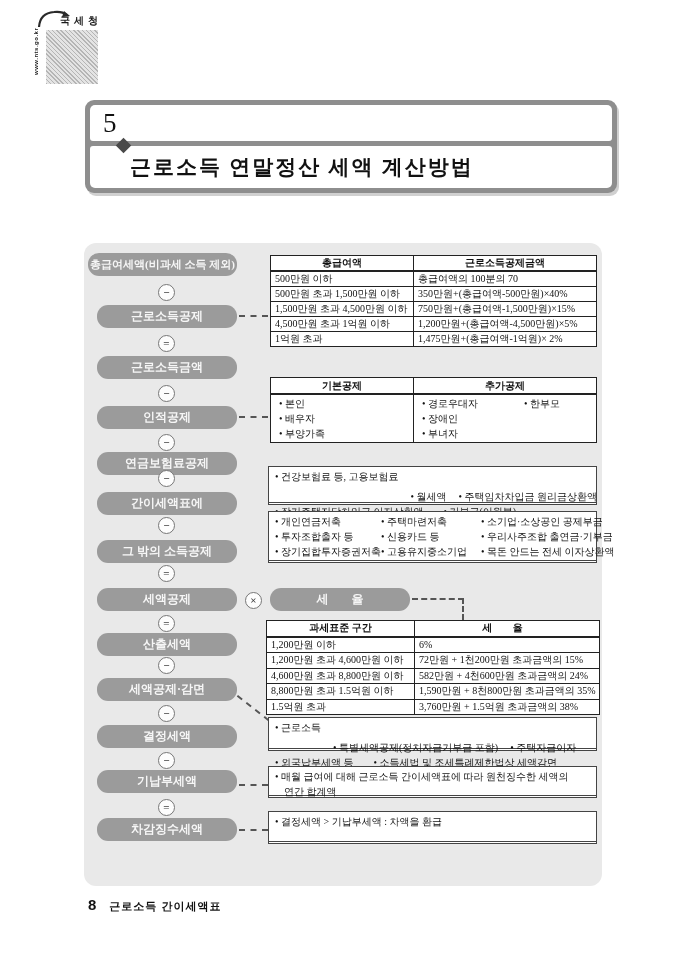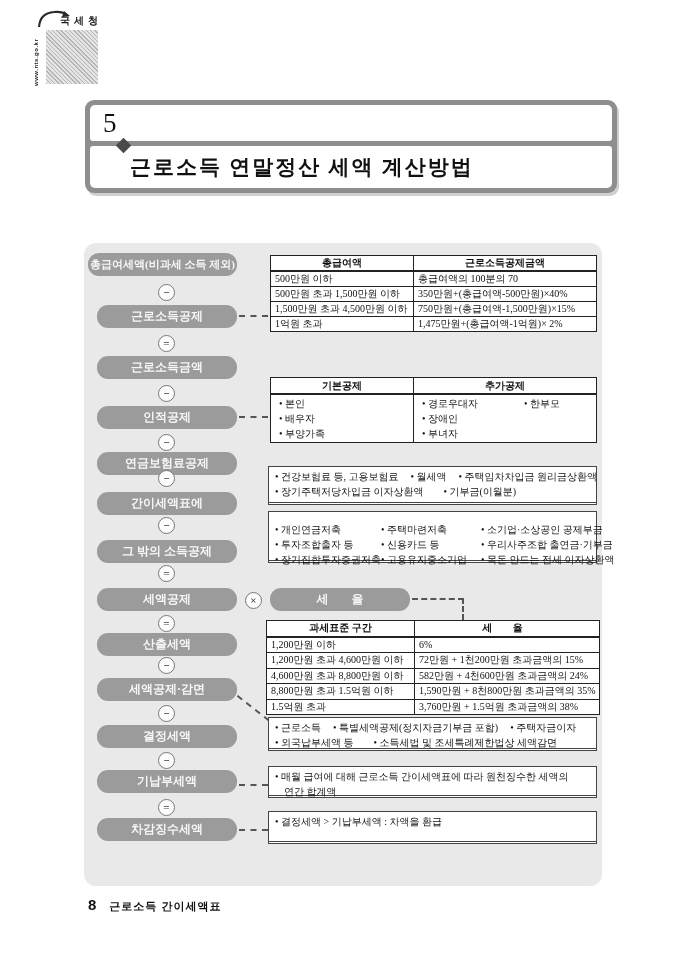--- a/index.html
+++ b/index.html
@@ -1,20 +1,20 @@
 <!DOCTYPE html>
 <html><head>
 <meta charset="utf-8">
 <style>
   html,body{margin:0;padding:0;background:#fff;}
   .page{position:relative;width:680px;height:962px;background:#fff;overflow:hidden;
         font-family:"Liberation Serif","DejaVu Serif",serif;color:#111;}
 
   
-  .logo{position:absolute;left:28px;top:6px;width:84px;height:84px;}
+  .logo{position:absolute;left:28px;top:6px;width:84px;height:84px;text-align:right;}
   .logo .agency{position:absolute;left:32px;top:8px;font-size:10px;font-weight:bold;letter-spacing:4px;
         font-family:"Liberation Sans","DejaVu Sans",sans-serif;color:#1a1a1a;}
   .logo .noise{position:absolute;left:18px;top:24px;width:52px;height:54px;
         background:repeating-linear-gradient(45deg,#b5b5b5 0 1px,#e4e4e4 1px 3px),
                    repeating-linear-gradient(-45deg,rgba(150,150,150,.55) 0 1px,rgba(235,235,235,.55) 1px 2px);}
   .logo .vurl{position:absolute;left:5px;top:22px;height:58px;writing-mode:vertical-rl;transform:rotate(180deg);
         font-size:6px;font-weight:bold;letter-spacing:.5px;color:#222;
         font-family:"Liberation Sans","DejaVu Sans",sans-serif;}
   .logo svg{position:absolute;left:8px;top:2px;}
 
@@ -56,22 +56,22 @@
   .t3{left:182px;top:377px;width:334px;}
   .t3 th,.t3 td{height:14.5px;}
   .t3 .c1{width:139px;}
   .t3 .rh{letter-spacing:9px;}
 
   
   .bbox{position:absolute;left:184px;width:329px;background:#fff;border:1px solid #444;
         border-bottom:3px double #444;box-sizing:border-box;font-size:10px;padding:2px 6px;}
   .bline{display:flex;line-height:15px;white-space:nowrap;}
   .bi::before{content:"• ";}
-  .ml12{margin-left:12px;} .ml20{margin-left:20px;}
-  .bgrid{display:grid;grid-template-columns:106px 100px auto;line-height:15px;white-space:nowrap;margin-top:8px;}
+  .ml12{margin-left:12px;margin-top:20px;} .ml20{margin-left:20px;}
+  .bgrid{display:grid;grid-template-columns:106px 100px auto;line-height:15px;white-space:nowrap;}
   .indent{padding-left:9px;}
 
   
   .dash{position:absolute;border-top:2px dashed #555;}
   .dashv{position:absolute;border-left:2px dashed #555;}
   .dashd{position:absolute;border-top:2px dashed #555;transform:rotate(38deg);transform-origin:0 0;}
 
   
   .footer{position:absolute;left:88px;top:896px;display:flex;gap:13px;align-items:baseline;
         font-family:"Liberation Sans","DejaVu Sans",sans-serif;}
@@ -151,20 +151,24 @@
           </tr>
         <tr>
             <td>500만원 초과 1,500만원 이하</td>
             <td>350만원+(총급여액-500만원)×40%</td>
           </tr>
         <tr>
             <td>1,500만원 초과 4,500만원 이하</td>
             <td>750만원+(총급여액-1,500만원)×15%</td>
           </tr>
         <tr>
+            <td>4,500만원 초과 1억원 이하</td>
+            <td>1,200만원+(총급여액-4,500만원)×5%</td>
+          </tr>
+        <tr>
             <td>1억원 초과</td>
             <td>1,475만원+(총급여액-1억원)× 2%</td>
           </tr>
       </tbody>
     </table>
 
     <table class="tbl t2">
       <thead>
         <tr>
           <th class="c1">기본공제</th>

